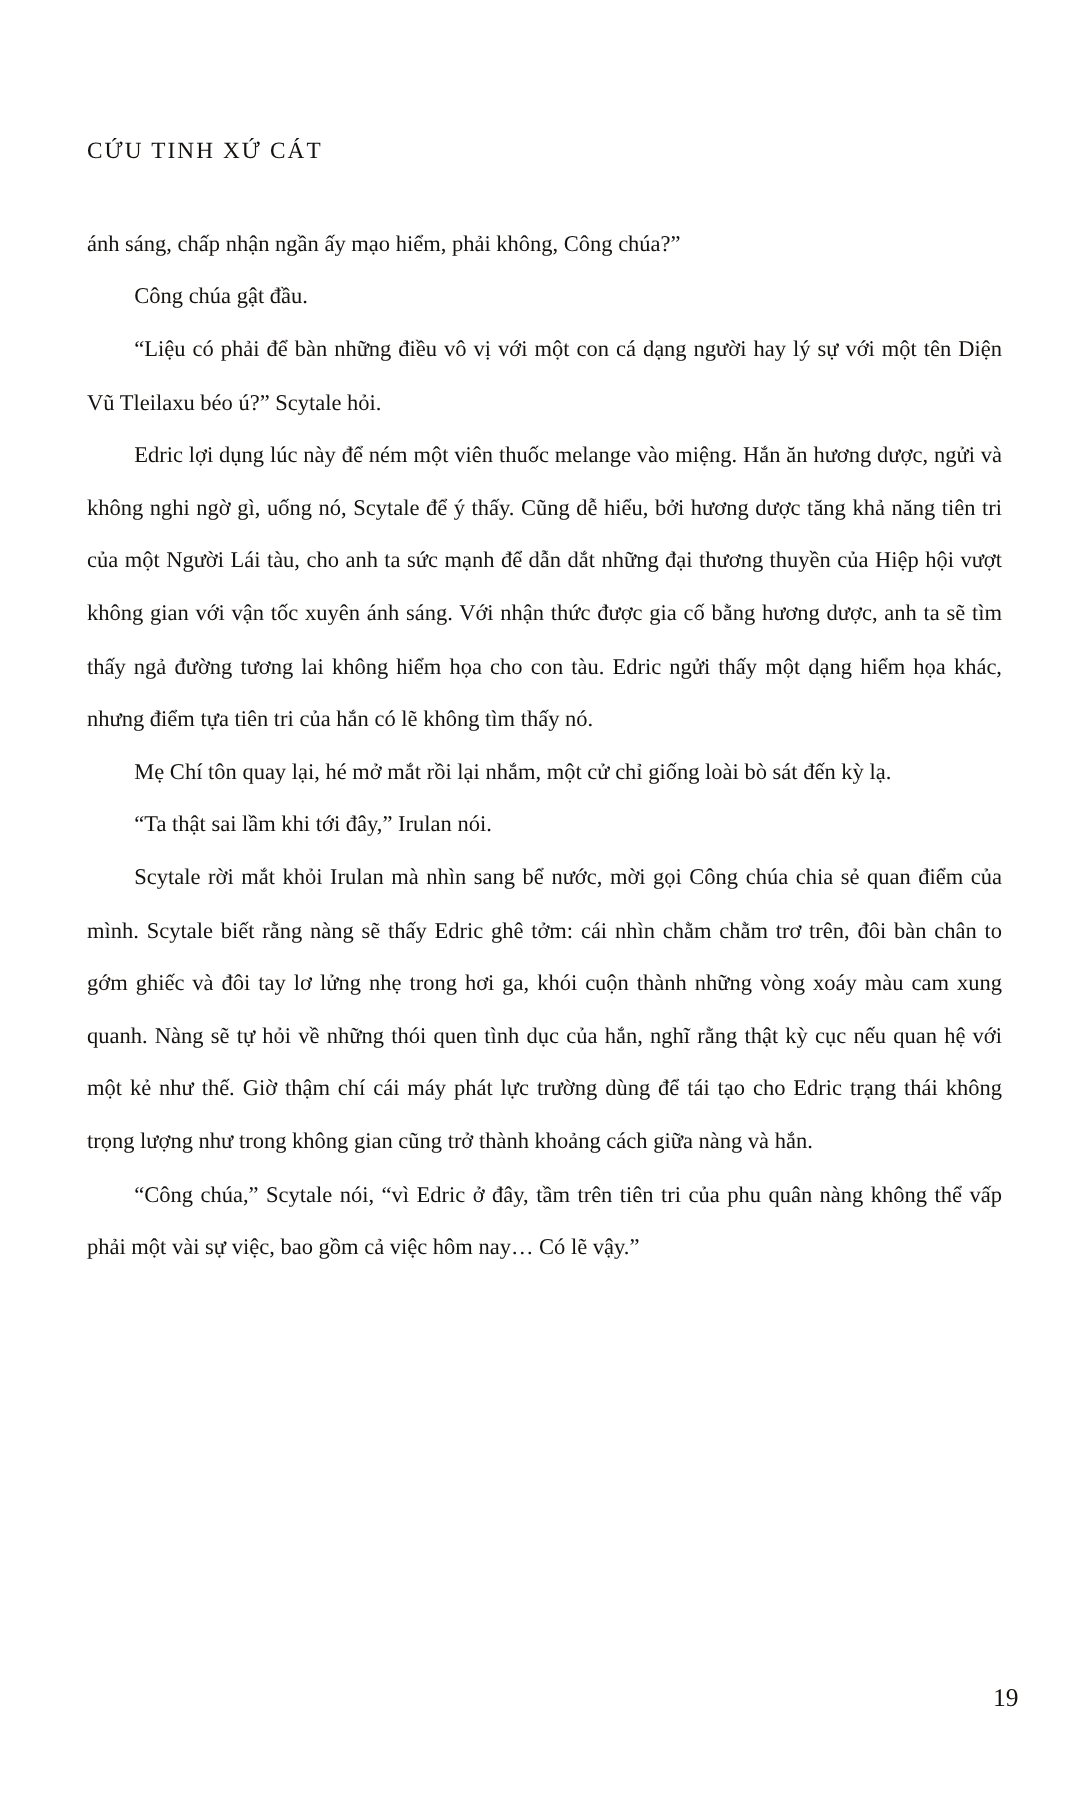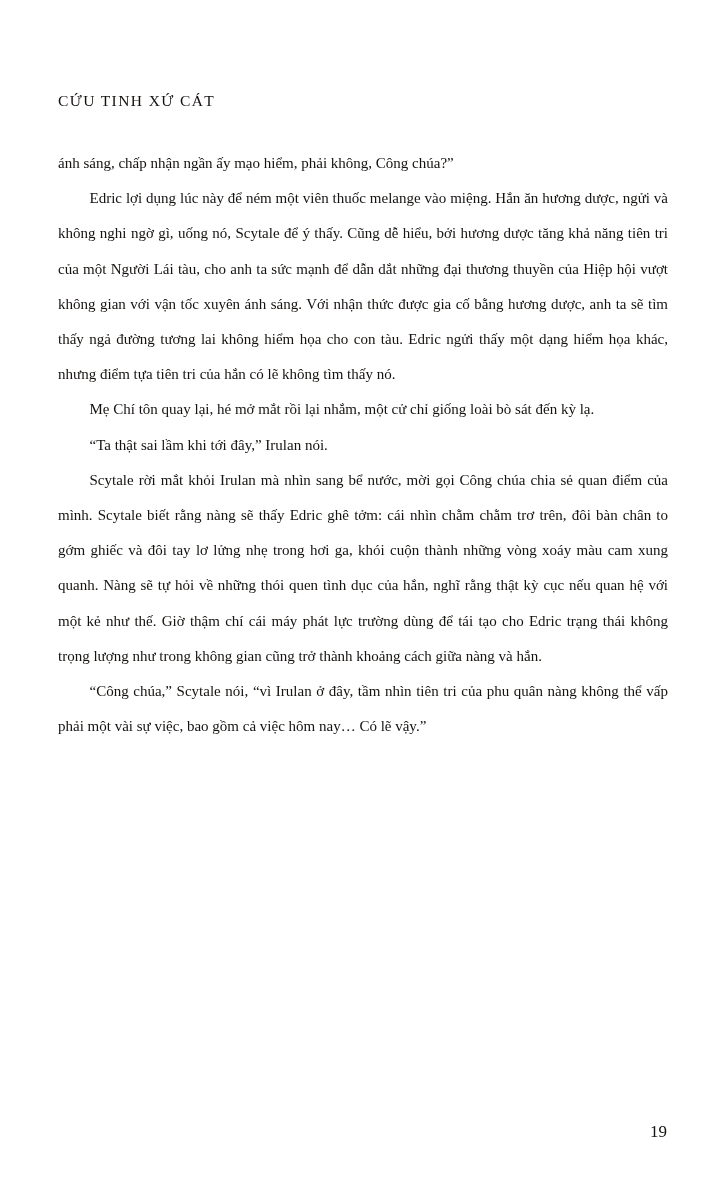--- a/index.html
+++ b/index.html
@@ -48,36 +48,38 @@
   .body-text p {
     margin: 0;
     text-indent: 0;
   }
   .body-text p.indent {
     text-indent: 2.1em;
   }
   .folio {
     position: absolute;
     bottom: 58px;
-    right: 58px;
+    right: 46px;
     font-size: 17px;
     color: #15120f;
   }
 </style>
 </head>
 <body>
 
 <div class="page">
 
   <div class="running-head">CỨU TINH XỨ CÁT</div>
 
   <div class="body-text">
     <p>ánh sáng, chấp nhận ngần ấy mạo hiểm, phải không, Công chúa?”</p>
+    <p class="indent">Công chúa gật đầu.</p>
+    <p class="indent">“Liệu có phải để bàn những điều vô vị với một con cá dạng người hay lý sự với một tên Diện Vũ Tleilaxu béo ú?” Scytale hỏi.</p>
     <p class="indent">Edric lợi dụng lúc này để ném một viên thuốc melange vào miệng. Hắn ăn hương dược, ngửi và không nghi ngờ gì, uống nó, Scytale để ý thấy. Cũng dễ hiểu, bởi hương dược tăng khả năng tiên tri của một Người Lái tàu, cho anh ta sức mạnh để dẫn dắt những đại thương thuyền của Hiệp hội vượt không gian với vận tốc xuyên ánh sáng. Với nhận thức được gia cố bằng hương dược, anh ta sẽ tìm thấy ngả đường tương lai không hiểm họa cho con tàu. Edric ngửi thấy một dạng hiểm họa khác, nhưng điểm tựa tiên tri của hắn có lẽ không tìm thấy nó.</p>
     <p class="indent">Mẹ Chí tôn quay lại, hé mở mắt rồi lại nhắm, một cử chỉ giống loài bò sát đến kỳ lạ.</p>
     <p class="indent">“Ta thật sai lầm khi tới đây,” Irulan nói.</p>
     <p class="indent">Scytale rời mắt khỏi Irulan mà nhìn sang bể nước, mời gọi Công chúa chia sẻ quan điểm của mình. Scytale biết rằng nàng sẽ thấy Edric ghê tởm: cái nhìn chằm chằm trơ trên, đôi bàn chân to gớm ghiếc và đôi tay lơ lửng nhẹ trong hơi ga, khói cuộn thành những vòng xoáy màu cam xung quanh. Nàng sẽ tự hỏi về những thói quen tình dục của hắn, nghĩ rằng thật kỳ cục nếu quan hệ với một kẻ như thế. Giờ thậm chí cái máy phát lực trường dùng để tái tạo cho Edric trạng thái không trọng lượng như trong không gian cũng trở thành khoảng cách giữa nàng và hắn.</p>
-    <p class="indent">“Công chúa,” Scytale nói, “vì Irulan ở đây, tầm nhìn tiên tri của phu quân nàng không thể vấp phải một vài sự việc, bao gồm cả việc hôm nay… Có lẽ vậy.”</p>
+    <p class="indent">“Công chúa,” Scytale nói, “vì Edric ở đây, tầm trên tiên tri của phu quân nàng không thể vấp phải một vài sự việc, bao gồm cả việc hôm nay… Có lẽ vậy.”</p>
   </div>
 
   <div class="folio">19</div>
 
 </div>
 
 </body></html>

